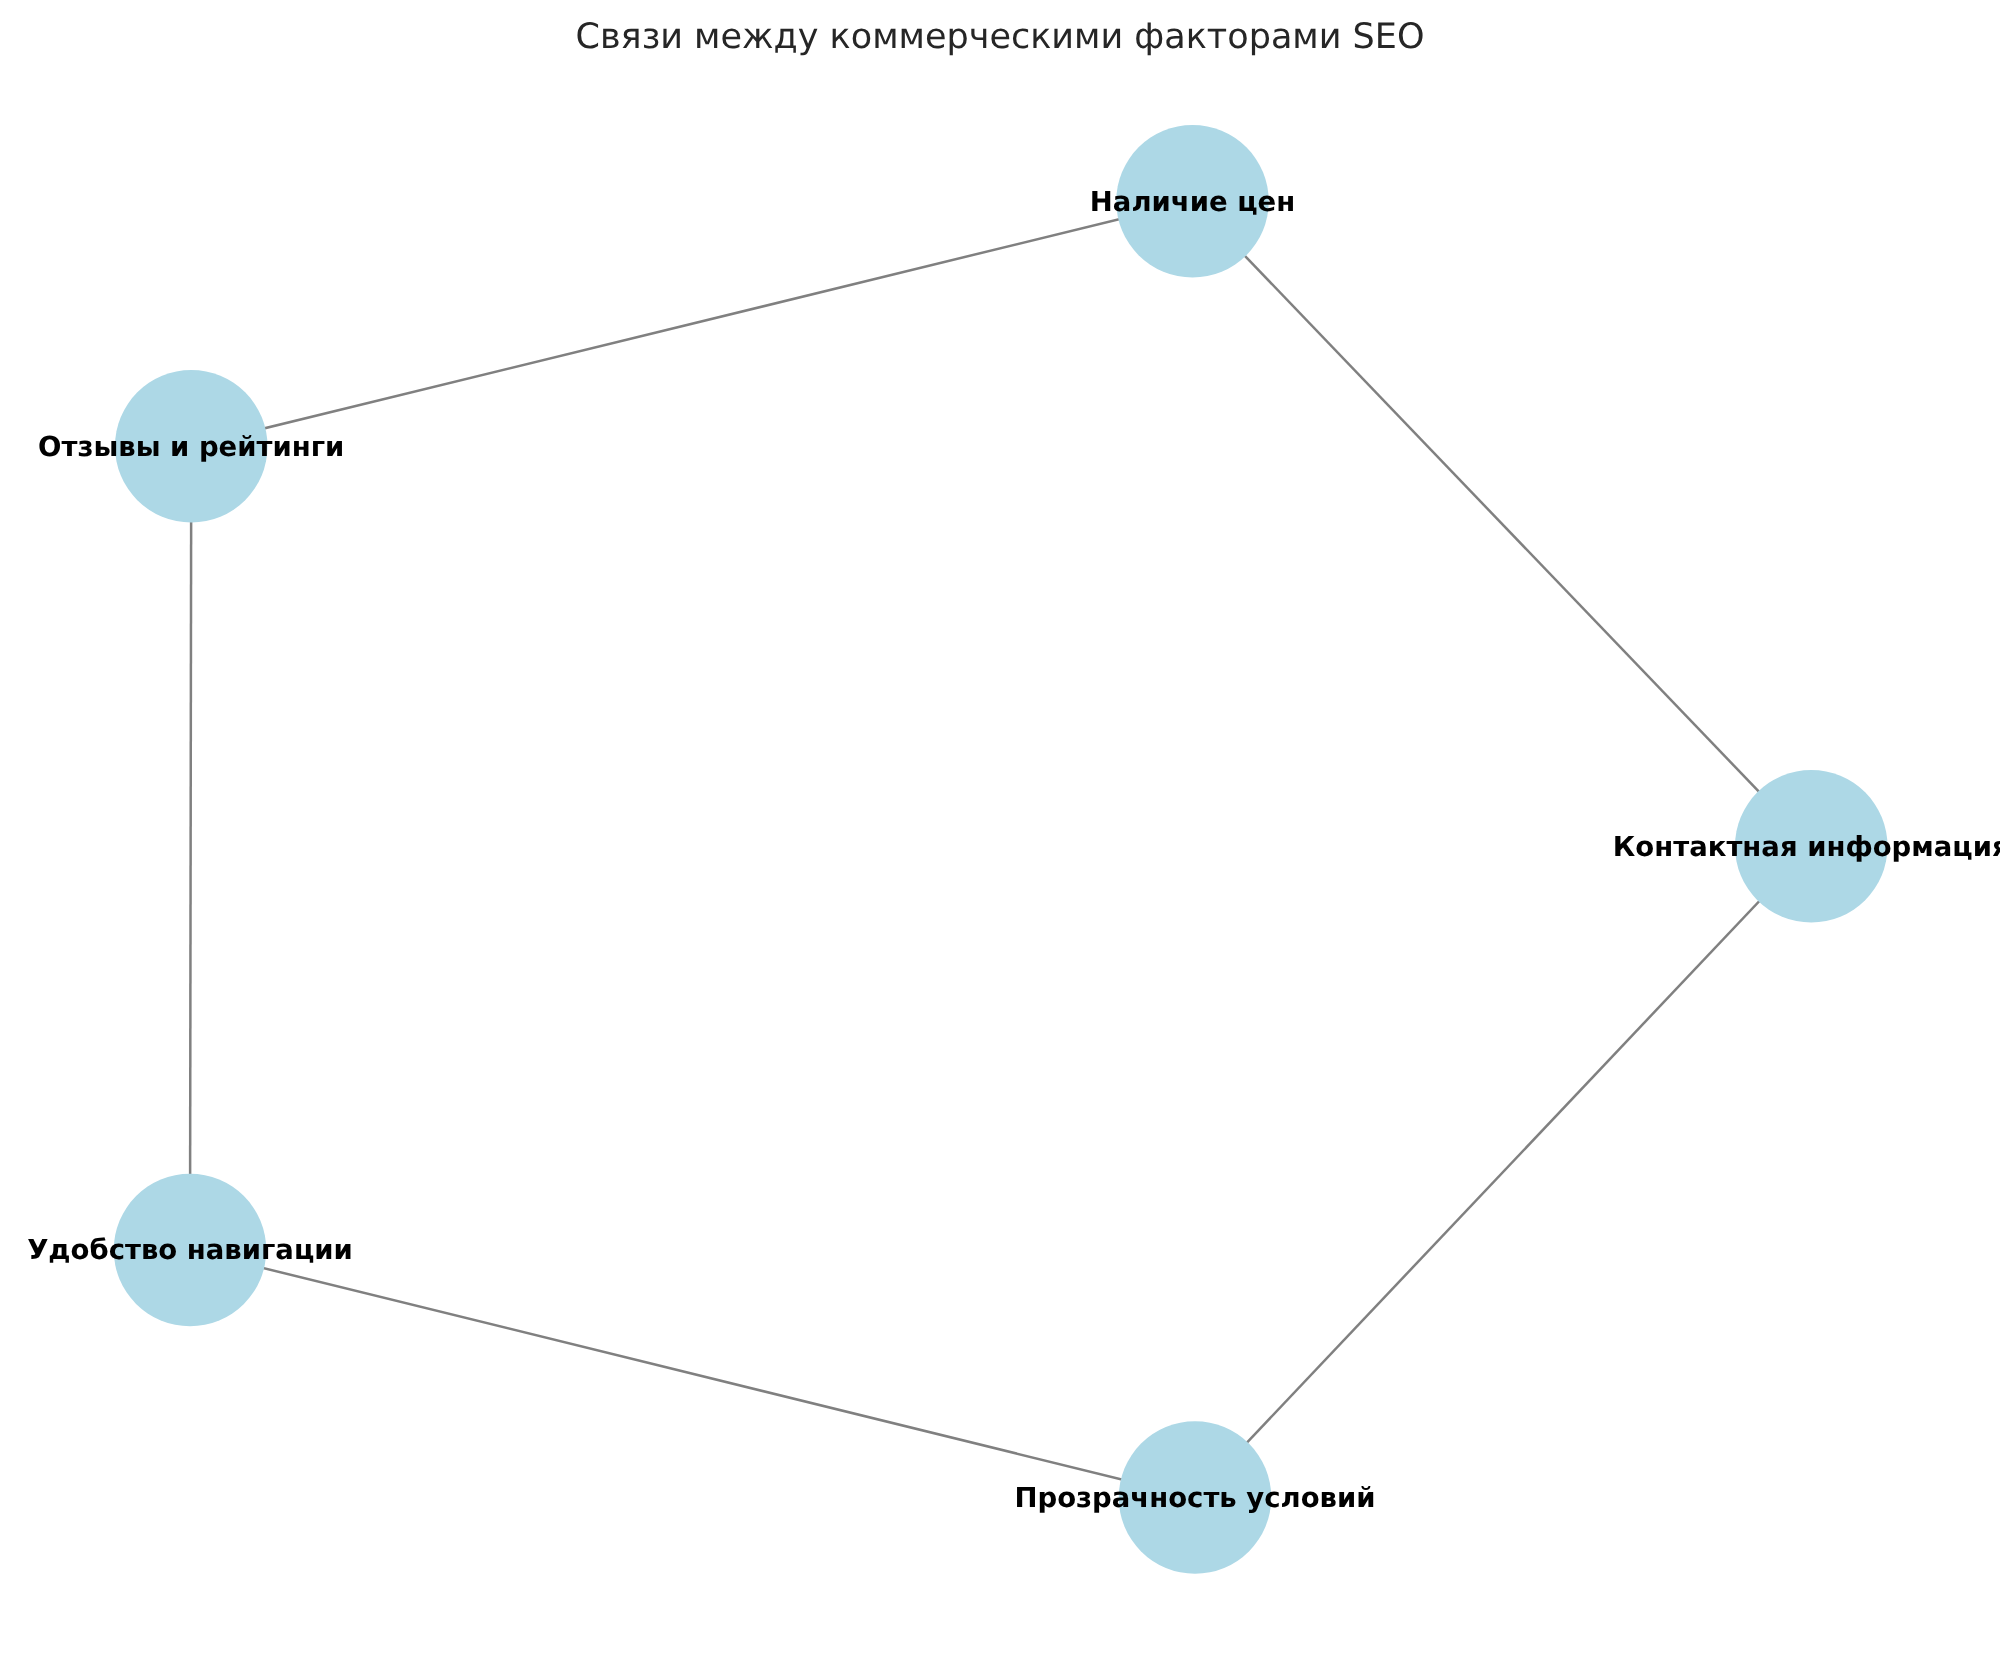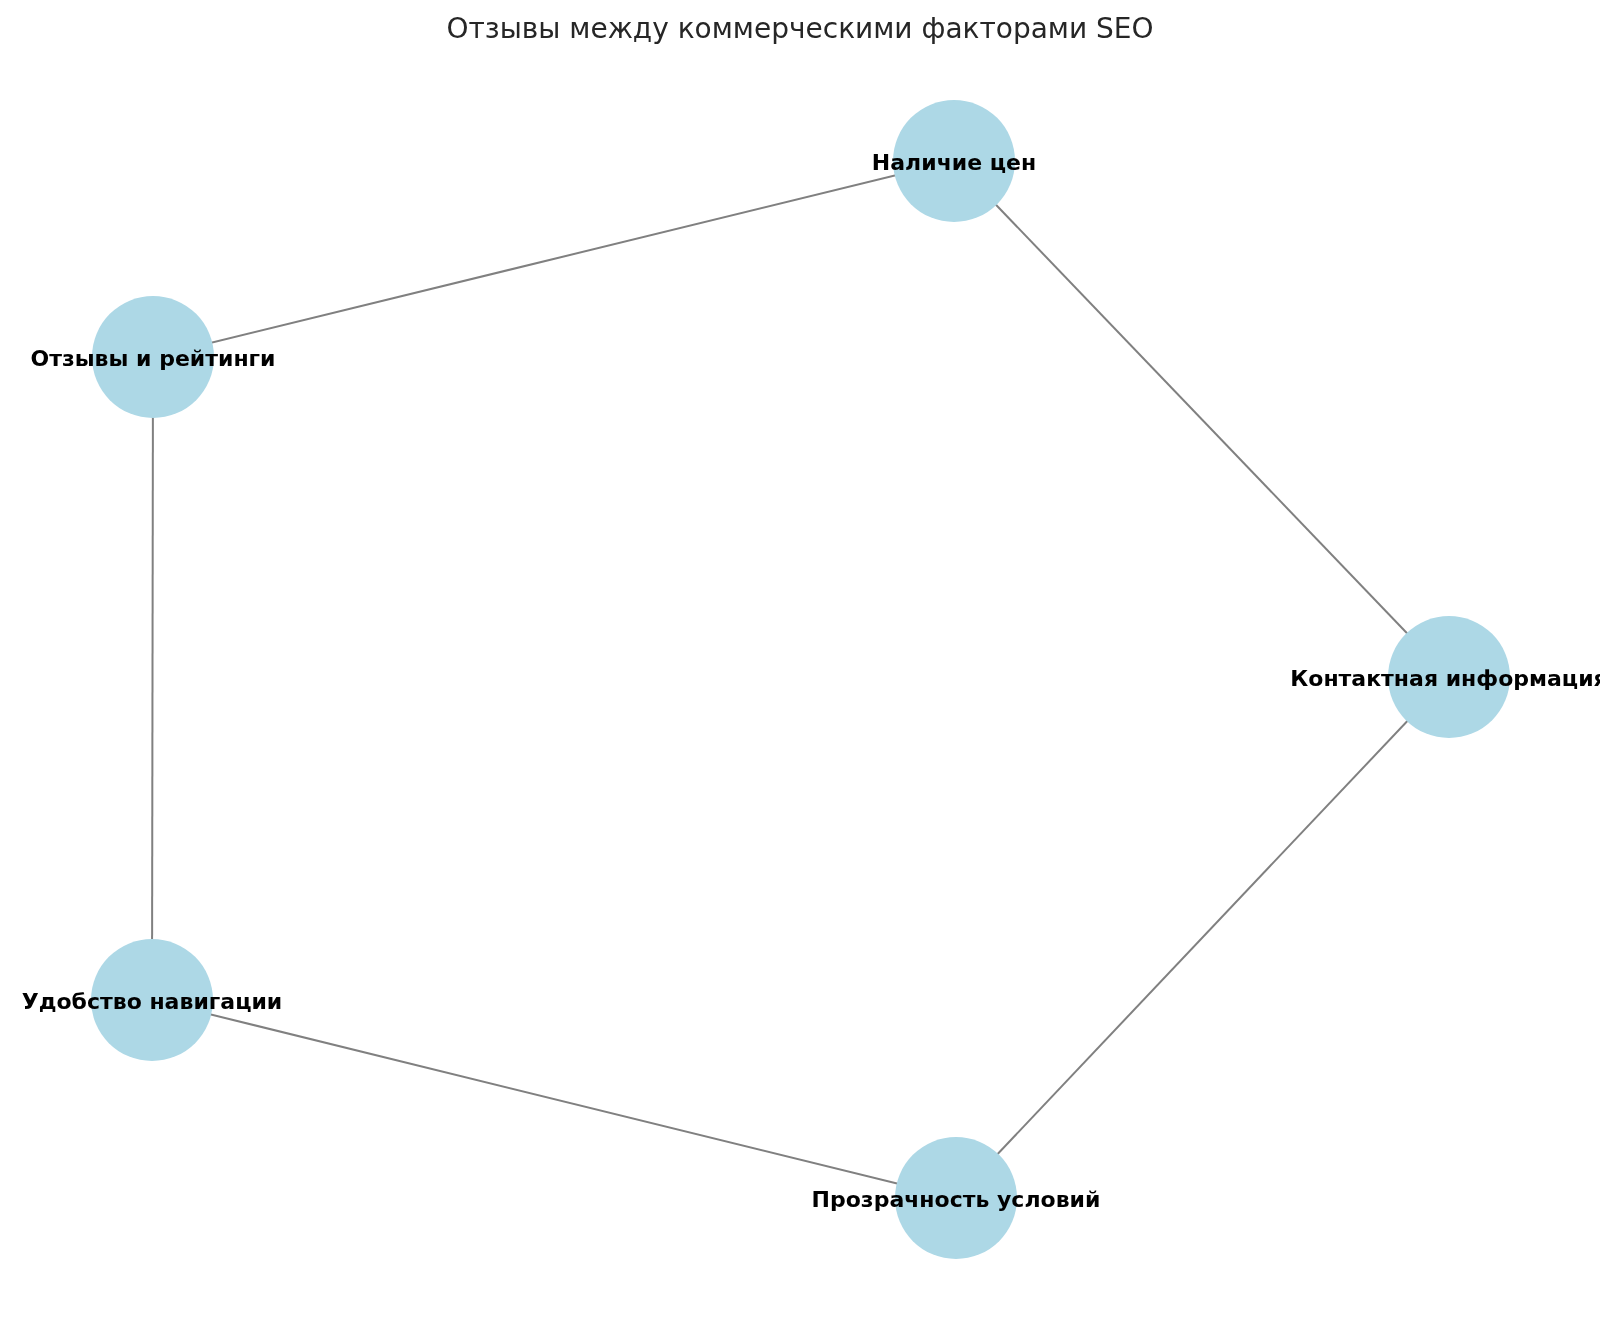--- a/index.html
+++ b/index.html
@@ -40,21 +40,21 @@
     font-family: "DejaVu Sans", sans-serif;
     font-size: 22px;
     font-weight: 700;
     text-anchor: middle;
   }
 </style>
 </head>
 <body>
 
 <div id="figure" style="background: rgb(255, 255, 255);">
-  <div id="figure-title" style="color: rgb(38, 38, 38);">Отзывы между коммерческими факторами SEO</div>
+  <div id="figure-title" style="color: rgb(38, 38, 38);">Связи между коммерческими факторами SEO</div>
   <svg id="graph-svg" xmlns="http://www.w3.org/2000/svg" width="1600" height="1323" viewBox="0 0 1600 1323">
       <line x1="954" y1="161" x2="153" y2="357" stroke="#808080" stroke-width="2"></line>
       <line x1="954" y1="161" x2="1449" y2="677" stroke="#808080" stroke-width="2"></line>
       <line x1="153" y1="357" x2="152" y2="1000" stroke="#808080" stroke-width="2"></line>
       <line x1="152" y1="1000" x2="956" y2="1198" stroke="#808080" stroke-width="2"></line>
       <line x1="956" y1="1198" x2="1449" y2="677" stroke="#808080" stroke-width="2"></line>
       <circle cx="954" cy="161" r="61" fill="#add8e6"></circle>
       <text class="node-label" x="954" y="161" dominant-baseline="central" dy="0.05em" fill="#000000">Наличие цен</text>
       <circle cx="153" cy="357" r="61" fill="#add8e6"></circle>
       <text class="node-label" x="153" y="357" dominant-baseline="central" dy="0.05em" fill="#000000">Отзывы и рейтинги</text>

